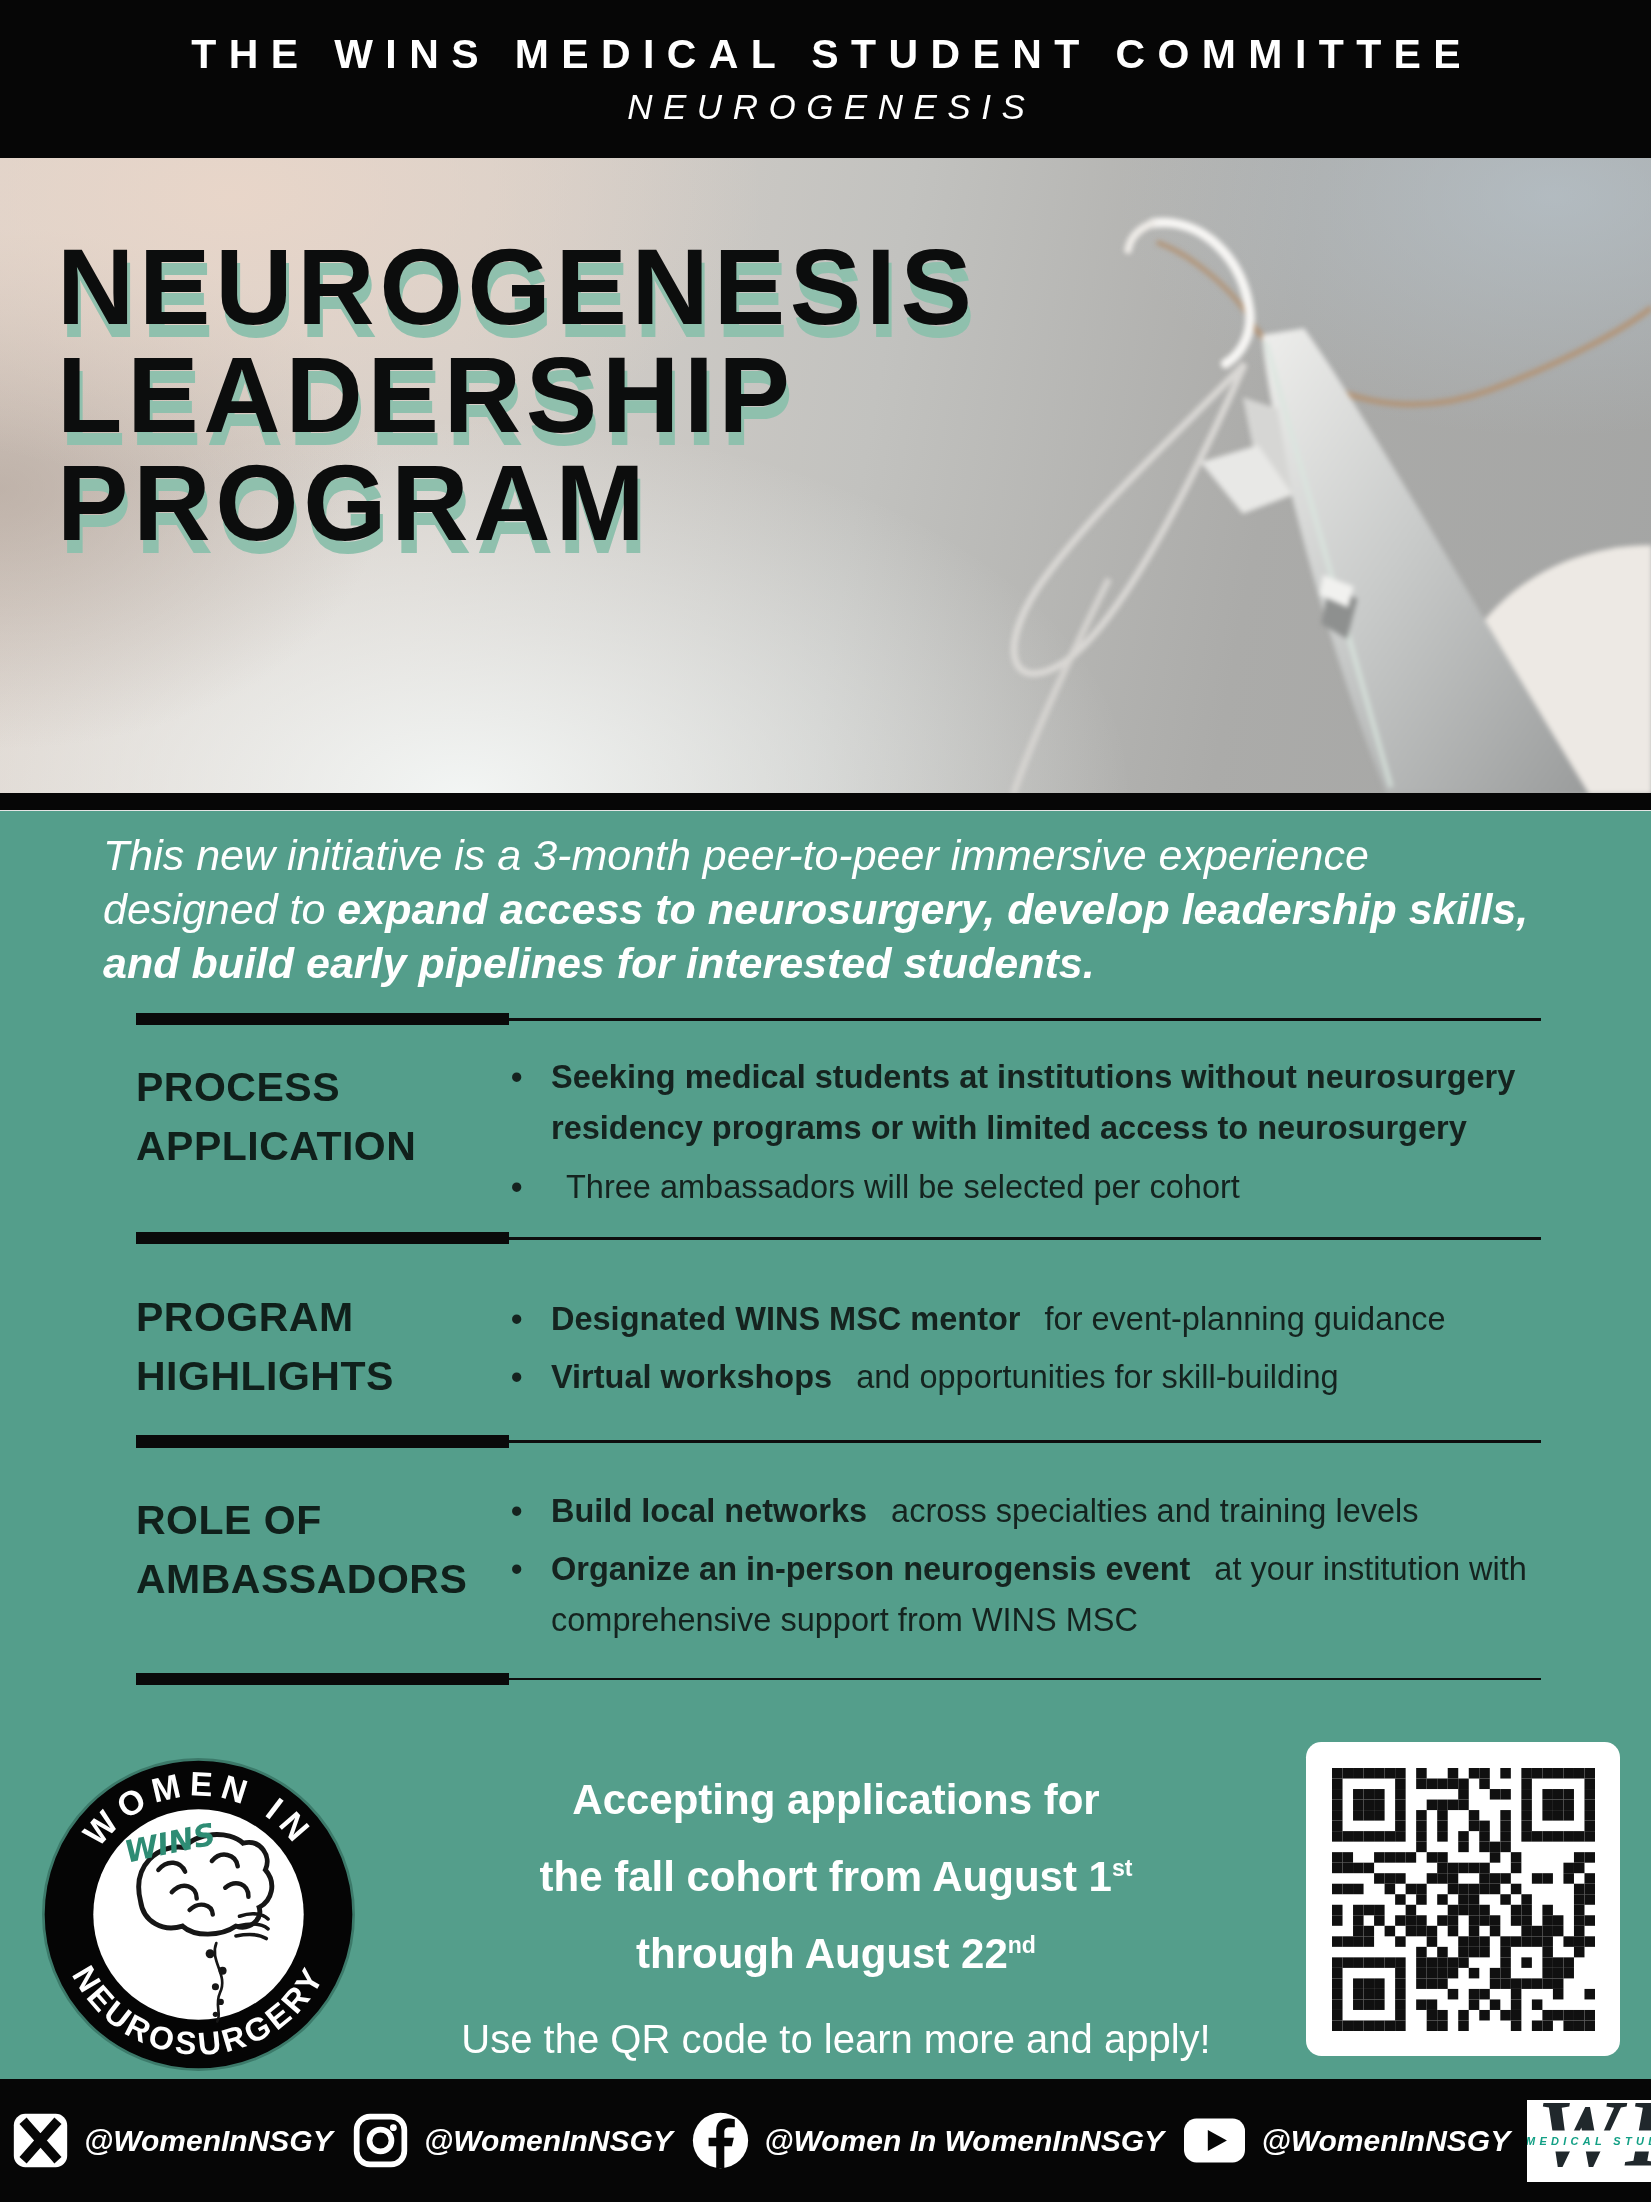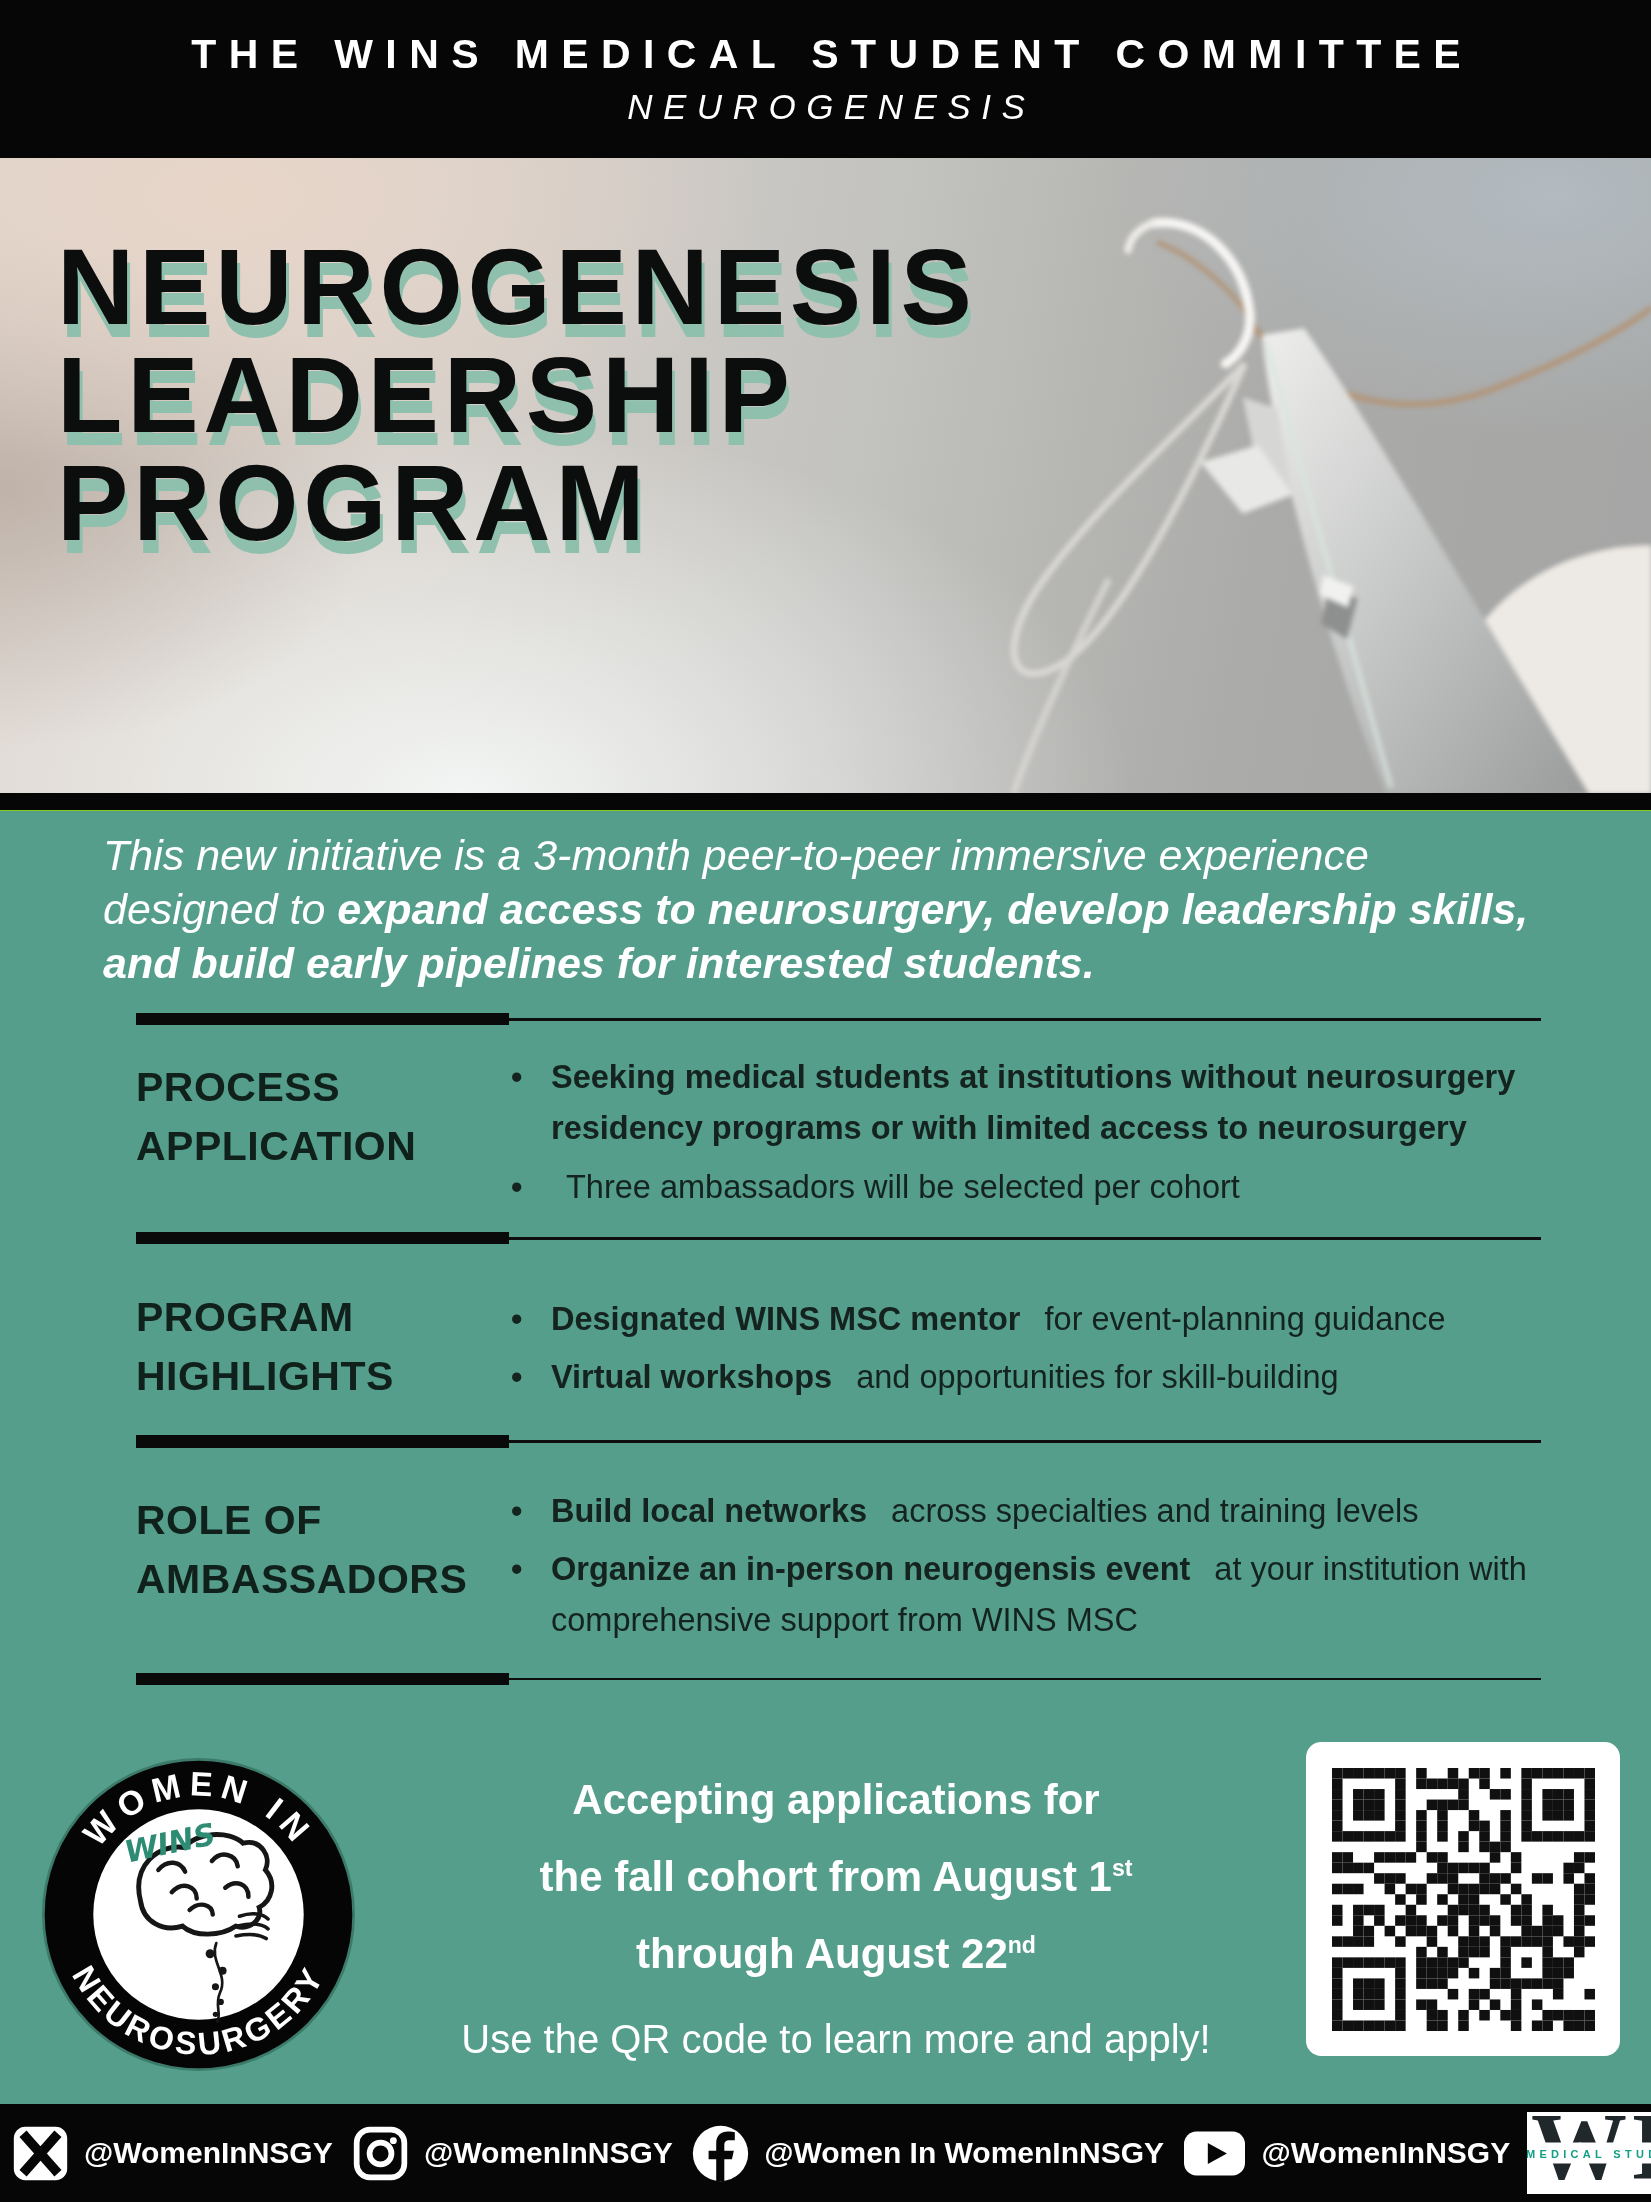--- a/index.html
+++ b/index.html
@@ -1,19 +1,19 @@
 <!DOCTYPE html>
 <html><head>
 <meta charset="utf-8">
 <style>
   html,body{margin:0;padding:0;background:#ffffff;}
   .poster{
     position:relative; width:1652px; height:2202px; overflow:hidden;
     font-family:"Liberation Sans","DejaVu Sans",sans-serif;
-    background:#84cc16;
+    background:#e5e5e5;
   }
   
   .topbar{
     position:absolute; top:0; left:0; width:100%; height:158px;
     background:#060606; display:flex; flex-direction:column;
     align-items:center; justify-content:center; gap:9.6px;
   }
   .topbar-title{
     color:#ffffff; font-weight:700; font-size:41px; letter-spacing:12.4px;
     white-space:nowrap; text-indent:12.4px;
@@ -76,22 +76,22 @@
   .cta{position:absolute; left:382px; width:908px; top:80px; text-align:center;}
   .cta-line{font-weight:700; font-size:42px; line-height:69px; color:#ffffff;}
   .cta sup{font-size:55%; vertical-align:super; font-weight:700;}
   .cta-caption{margin-top:29px; font-weight:400; font-size:40px; color:#ffffff;}
   .qr-box{
     position:absolute; left:1306px; top:57px; width:314px; height:314px;
     background:#ffffff; border-radius:15.3px; display:flex; align-items:center; justify-content:center;
   }
   
   .footer{
-    position:absolute; bottom:0; left:0; width:100%; height:98px; background:#060606;
-    display:flex; align-items:center; gap:17px; padding:0 9.6px; box-sizing:border-box;
+    position:absolute; bottom:0; left:0; width:100%; height:123px; background:#060606;
+    display:flex; align-items:center; gap:17px; padding:0 9.6px; box-sizing:border-box;font-style:italic;
   }
   .social{display:flex; align-items:center; gap:13.4px; flex:none;}
   .social .handle{color:#ffffff; font-weight:700; font-size:30px; white-space:nowrap;}
   .wins-box{
     margin-left:auto; flex:none; position:relative; width:279px; height:82px;
     background:#ffffff; overflow:hidden;
   }
   .wins-word{
     position:absolute; left:0; right:0; top:-13.4px; text-align:center;
     font-family:"Liberation Serif","DejaVu Serif",serif; font-weight:700; font-size:96px;

